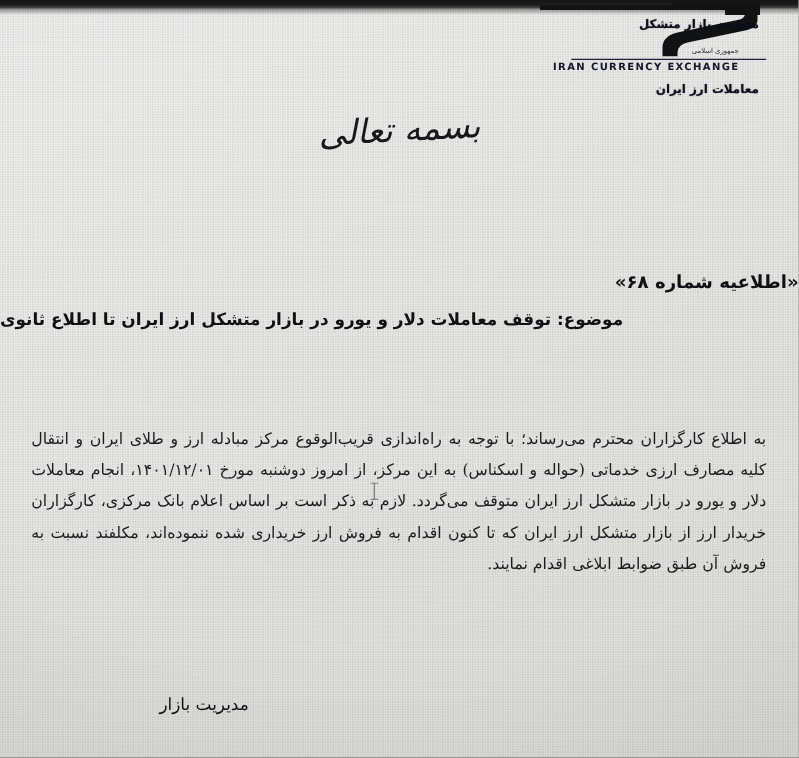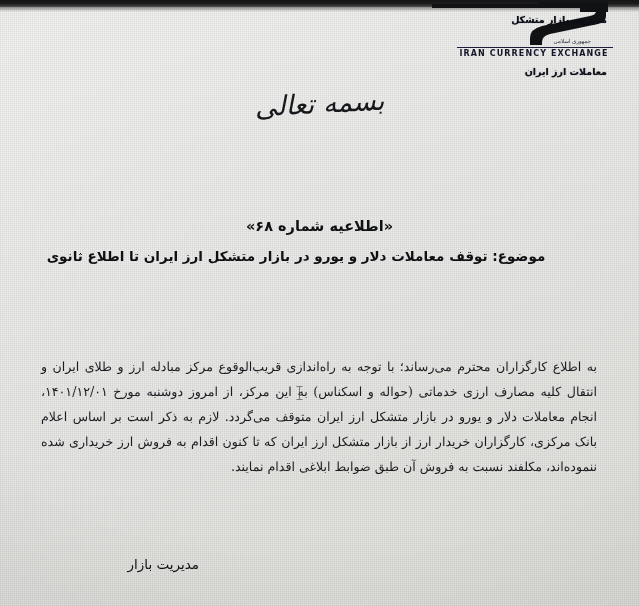--- a/index.html
+++ b/index.html
@@ -106,21 +106,21 @@
     top: 45px;
     right: 22px;
     width: 156px;
     height: 1px;
     background: #1a1d33;
   }
 
   .logo-en {
     position: absolute;
     top: 47px;
-    right: 22px;
+    right: 39px;
     width: 158px;
     direction: ltr;
     text-align: center;
     font-size: 8px;
     font-weight: 700;
     letter-spacing: 1.1px;
     color: #14162a;
     white-space: nowrap;
     font-family: "DejaVu Sans", "Liberation Sans", sans-serif;
   }
@@ -140,33 +140,32 @@
     z-index: 4;
     transform: rotate(-3deg);
   }
 
   
   .announce-no {
     position: absolute;
     top: 218px;
     left: 0;
     width: 639px;
-    text-align: center;
     font-size: 14.5px;
     font-weight: 700;
     color: #101114;
     z-index: 4;
   }
 
   .subject {
     position: absolute;
     top: 248px;
     left: 0;
     width: 592px;
-    text-align: center;
+    text-align: left;
     font-size: 13.5px;
     font-weight: 700;
     color: #0f1013;
     z-index: 4;
   }
 
   
   .body-text {
     position: absolute;
     top: 338px;
@@ -174,21 +173,21 @@
     width: 588px;
     direction: rtl;
     text-align: justify;
     text-align-last: right;
     font-family: "DejaVu Serif", "Liberation Serif", serif;
     font-size: 12.6px;
     line-height: 25px;
     color: #1a1c20;
     z-index: 4;
   }
-  .body-text p { margin: 16px; }
+  .body-text p { margin: 0; }
 
   
   .signature {
     position: absolute;
     top: 556px;
     right: 440px;
     font-size: 13.5px;
     font-weight: 400;
     color: #0f1013;
     z-index: 4;

